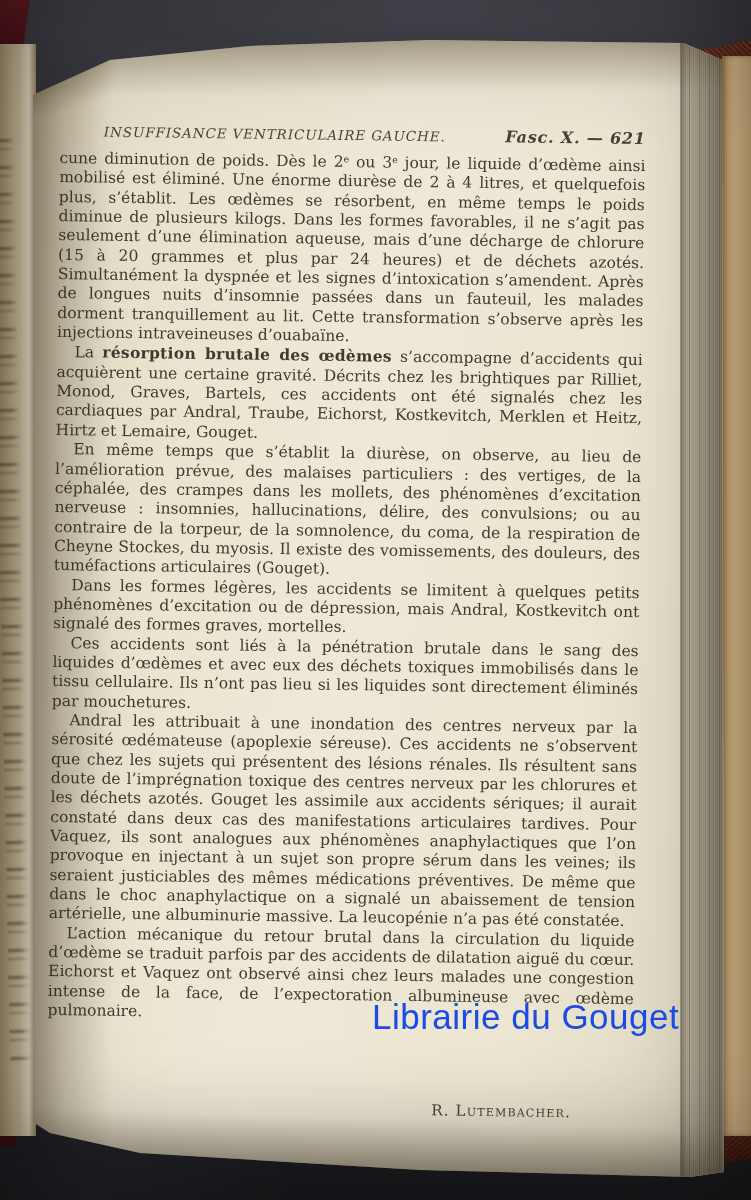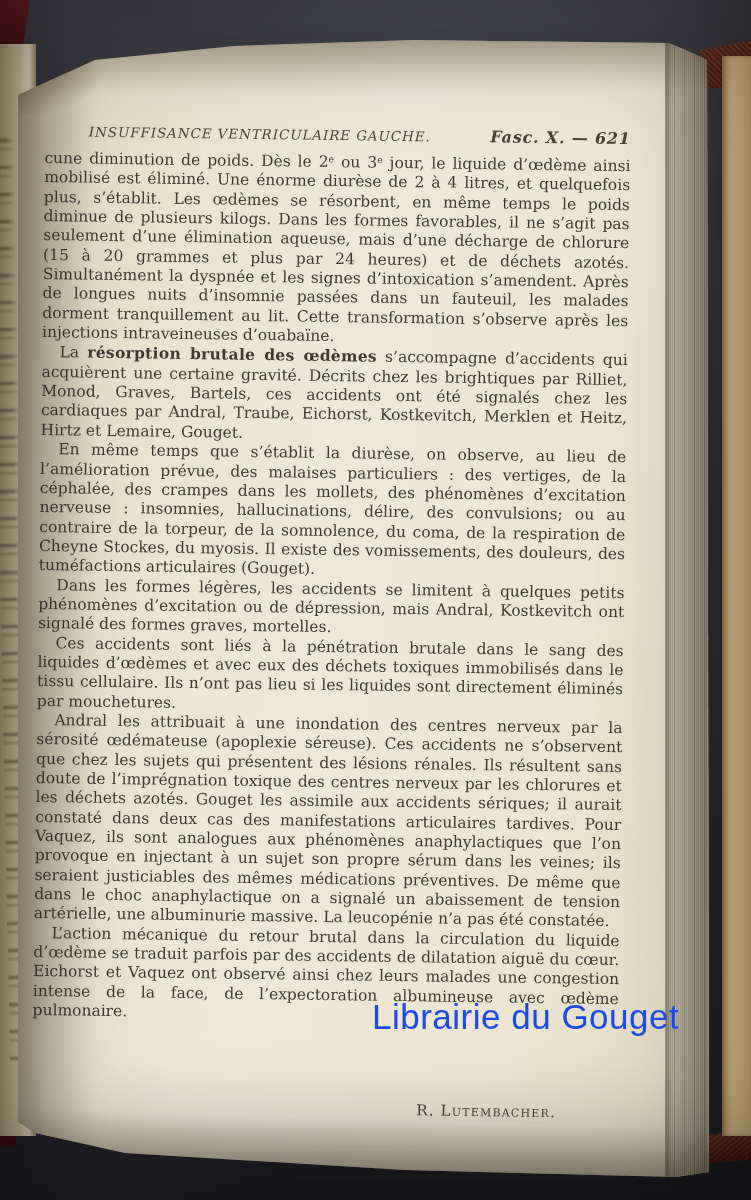--- a/index.html
+++ b/index.html
@@ -32,21 +32,21 @@
     background:
       repeating-linear-gradient(45deg, rgba(40,15,8,.35) 0 2px, transparent 2px 4px),
       linear-gradient(180deg,#7d3f29,#62291a);
     clip-path:polygon(0 22%,100% 0,100% 100%,6% 100%);}
   .leather-bottom-right{position:absolute;left:694px;top:1126px;width:57px;height:38px;
     background:
       repeating-linear-gradient(-40deg, rgba(40,15,8,.35) 0 2px, transparent 2px 4px),
       linear-gradient(180deg,#713522,#4f1f12);
     clip-path:polygon(0 35%,100% 0,100% 88%,12% 100%);}
   
-  .book-page{position:absolute;left:5px;top:35px;width:706px;height:1150px;
+  .book-page{position:absolute;left:20px;top:35px;width:706px;height:1150px;
     background:linear-gradient(100deg,#dcd2b8 0%,#e7e1cb 12%,#eee9d7 45%,#ebe5d1 75%,#e1d9c1 100%);
     clip-path:polygon(13px 60px,90px 25px,230px 11px,410px 5px,663px 8px,680px 15px,702px 25px,
                       704px 1137px,670px 1142px,400px 1135px,120px 1118px,30px 1098px,13px 1087px);}
   .fore-edge{position:absolute;left:660px;top:0;bottom:0;width:46px;
     background:
       repeating-linear-gradient(to right, transparent 0 9px, rgba(82,72,50,.30) 9px 10px),
       linear-gradient(to right, rgba(70,60,40,.30), rgba(255,255,255,.10) 9%, rgba(60,52,36,.12) 55%, rgba(42,34,22,.26) 90%, rgba(255,255,255,.18)),
       repeating-linear-gradient(to right,#bcb49e 0 1px,#a9a18b 1px 2px,#c3bba5 2px 3px,#b0a892 3px 4px);
     box-shadow:inset 2px 0 2px -1px rgba(255,255,255,.35), inset 5px 0 5px rgba(60,50,30,.30);}
   .gutter-shade{position:absolute;left:0;top:0;bottom:0;width:92px;

